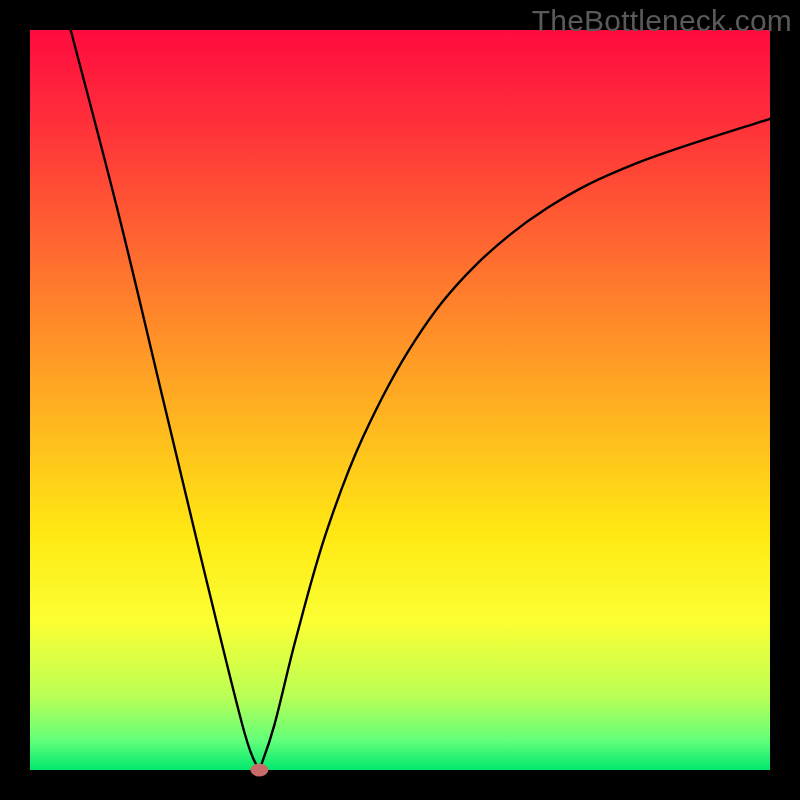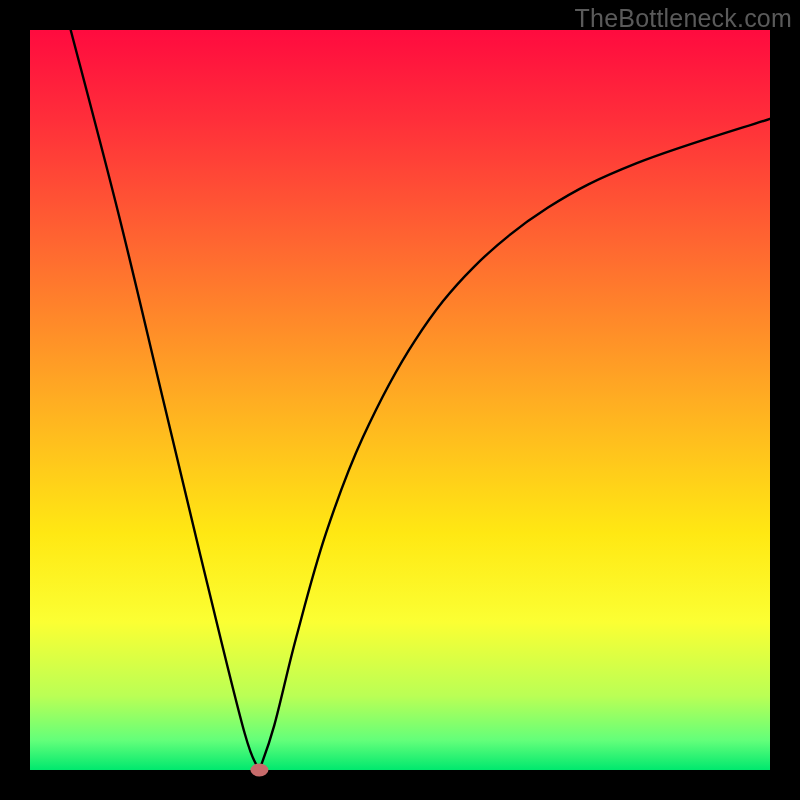--- a/index.html
+++ b/index.html
@@ -15,21 +15,21 @@
     position: relative;
     width: 800px;
     height: 800px;
     background: #000;
   }
   .watermark {
     position: absolute;
     top: 4px;
     right: 8px;
     color: #5a5a5a;
-    font-size: 25px;
+    font-size: 30px;
     font-weight: 500;
     letter-spacing: 0.2px;
     z-index: 50;
   }
   svg {
     position: absolute;
     top: 0;
     left: 0;
   }
 </style>

